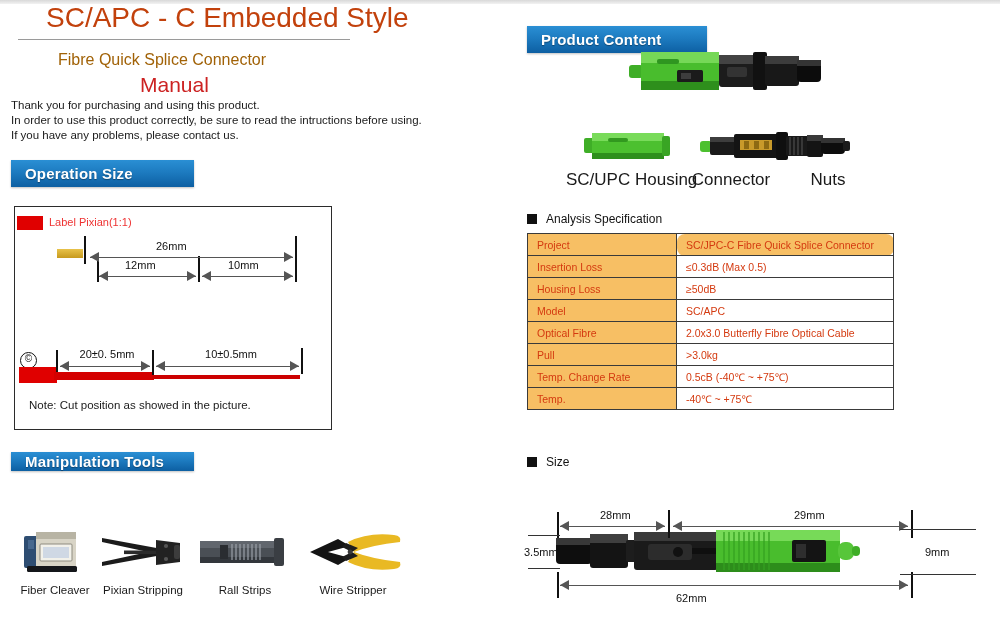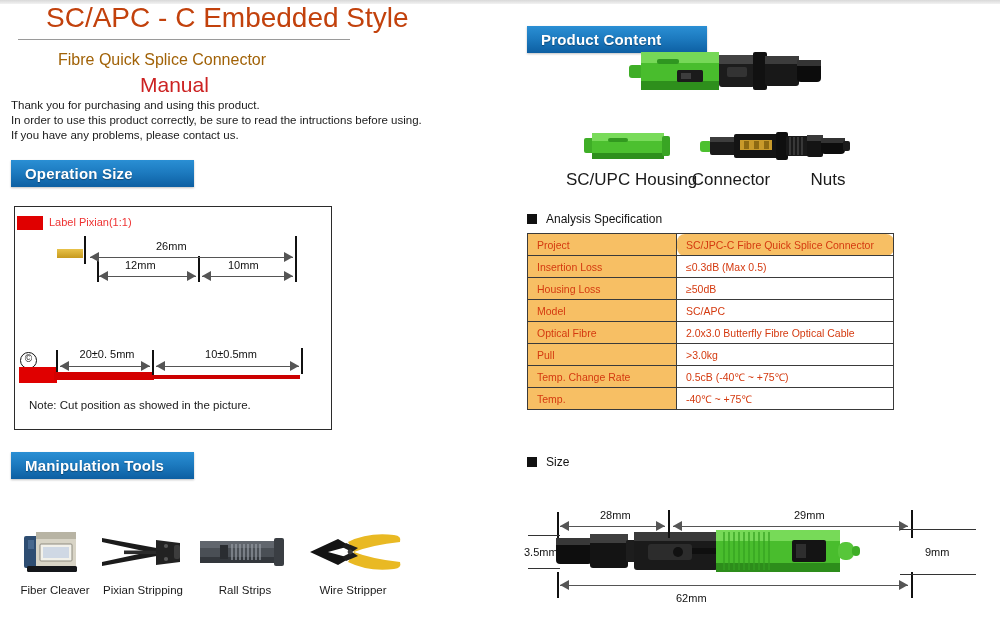--- a/index.html
+++ b/index.html
@@ -74,21 +74,21 @@
   .intro {
     position: absolute;
     left: 11px; top: 98px;
     font-size: 11.5px;
     line-height: 15px;
     color: #1a1a1a;
     white-space: nowrap;
   }
 
   #banner-operation-size { left: 11px; top: 160px; width: 155px; height: 27px; }
-  #banner-manipulation-tools { left: 11px; top: 452px; width: 155px; height: 27px; }
+  #banner-manipulation-tools { left: 11px; top: 452px; width: 155px; height: 19px; }
   #banner-product-content { left: 527px; top: 2px; width: 152px; height: 27px; margin-top: 24px; }
 
   
   #operation-box {
     position: absolute;
     left: 14px; top: 206px;
     width: 318px; height: 224px;
     border: 1.5px solid #2b2b2b;
     background: #fff;
     box-sizing: border-box;

